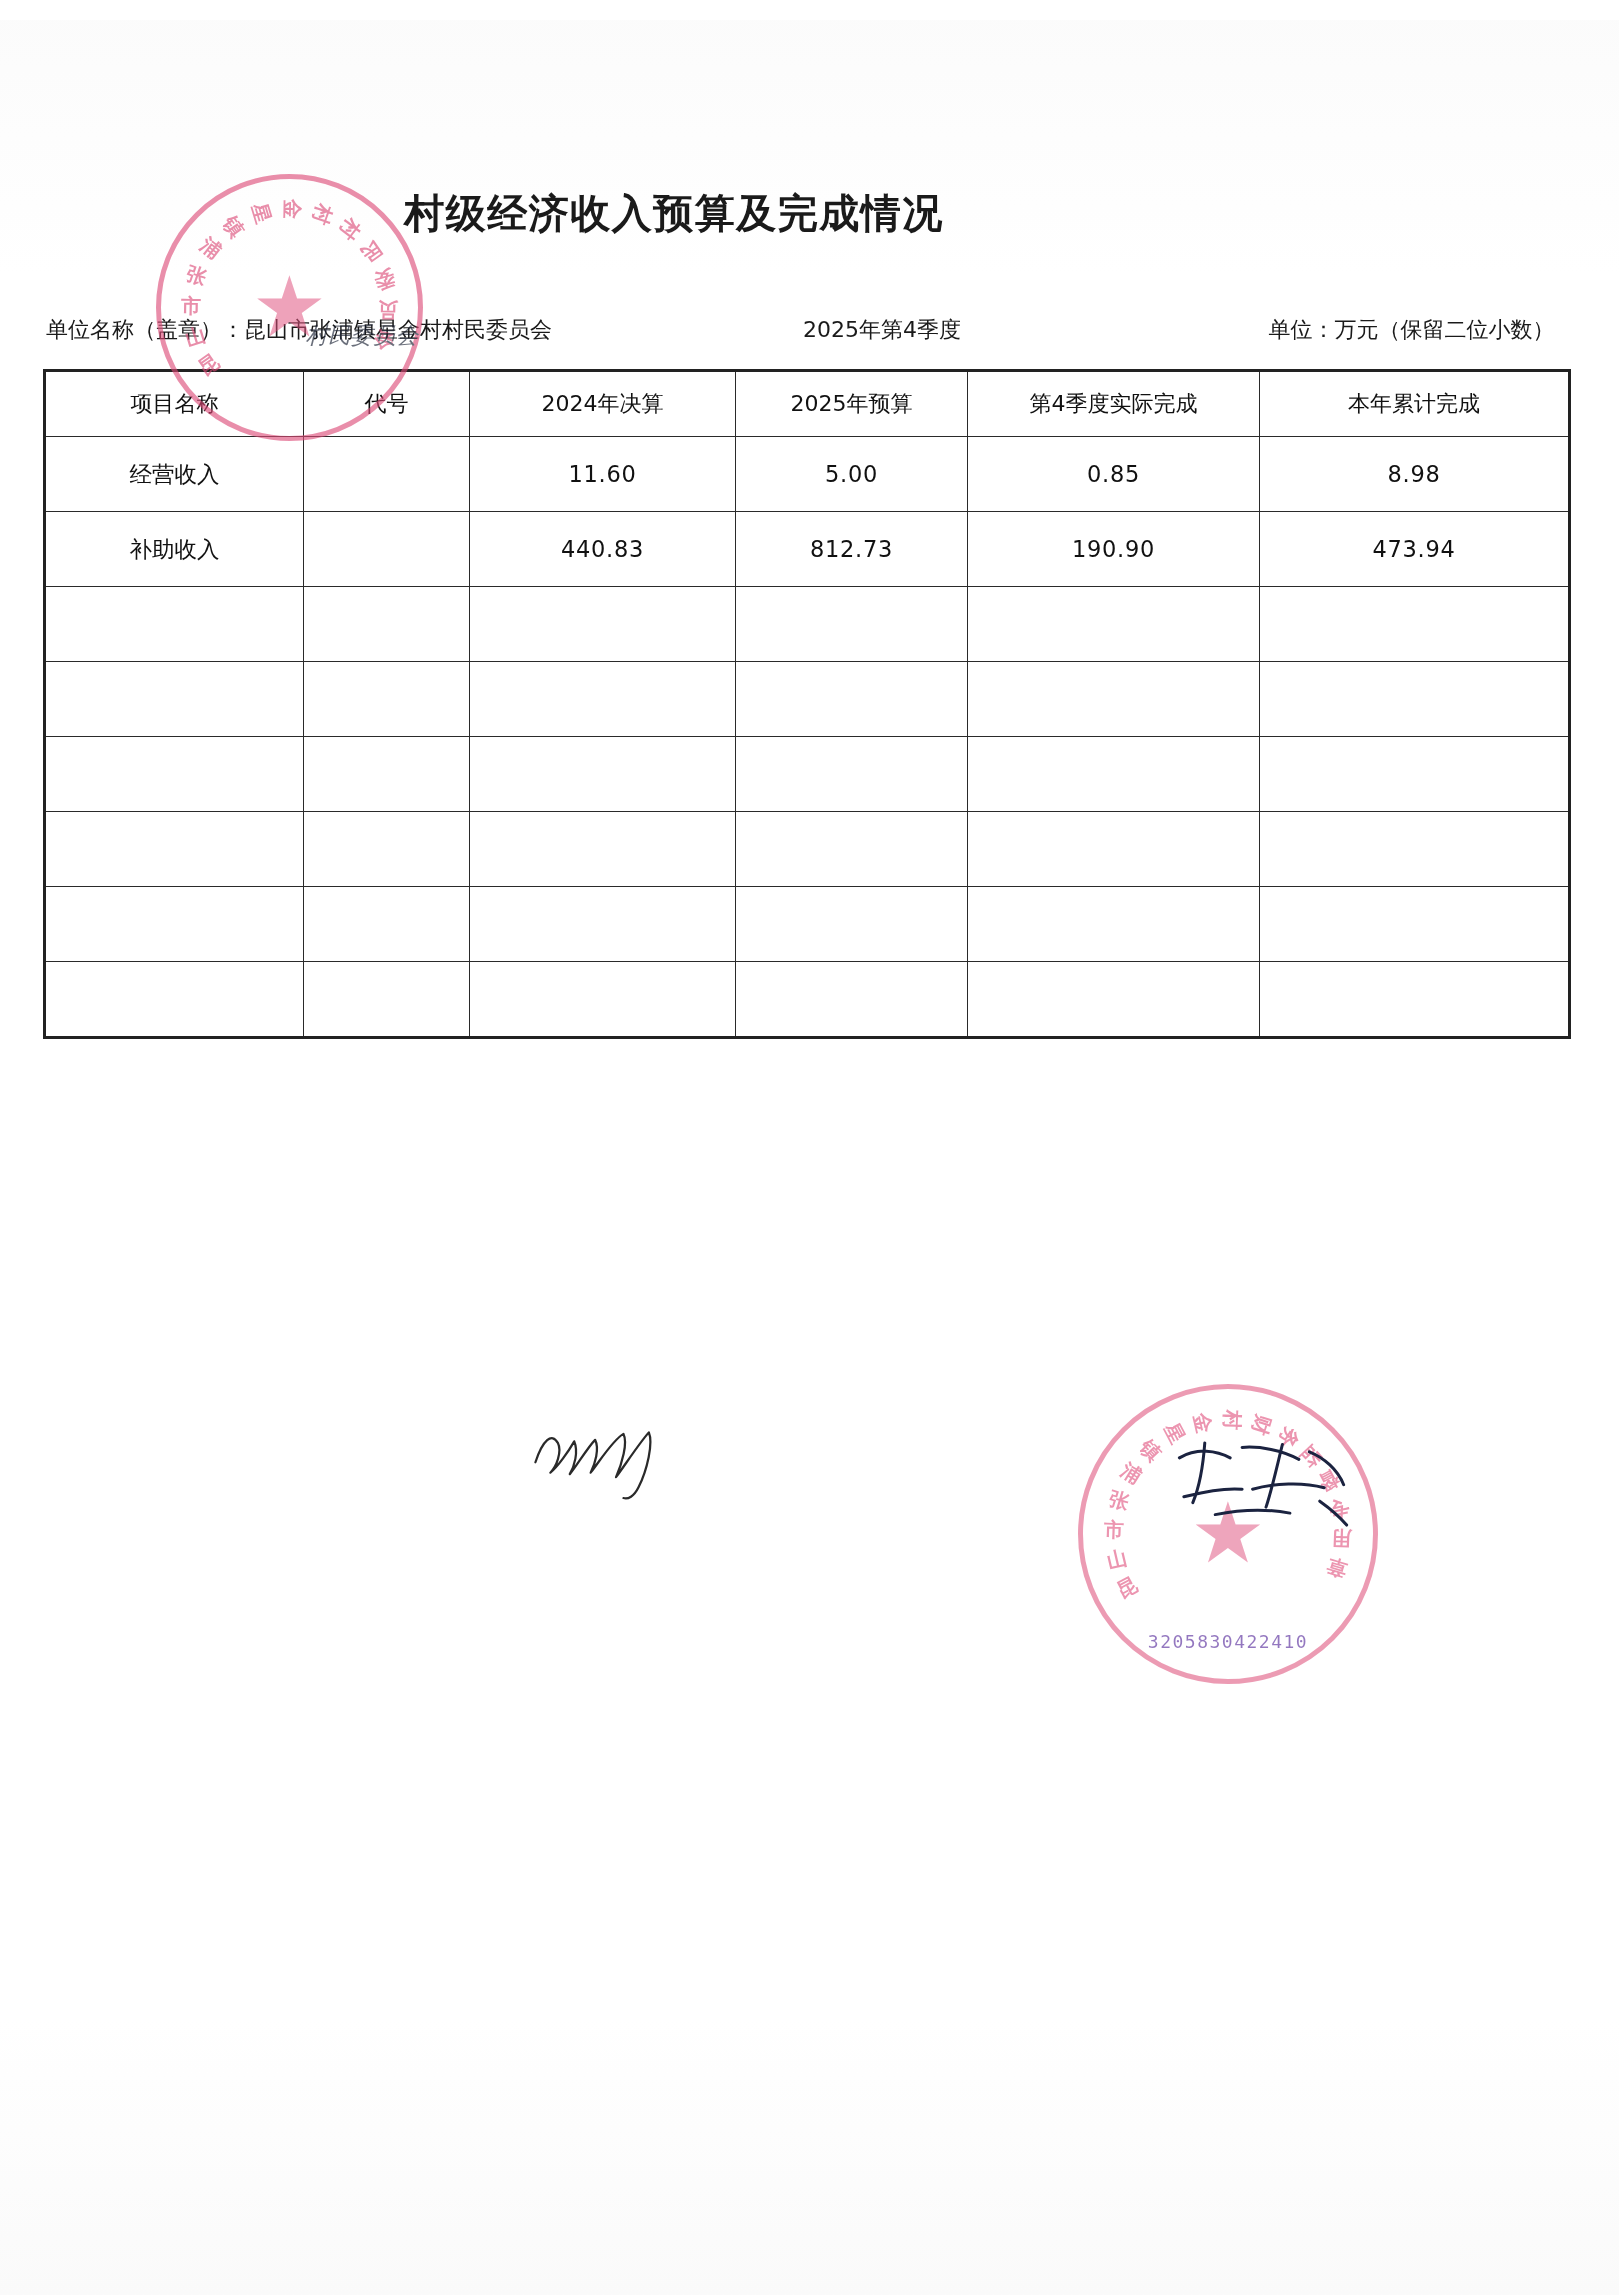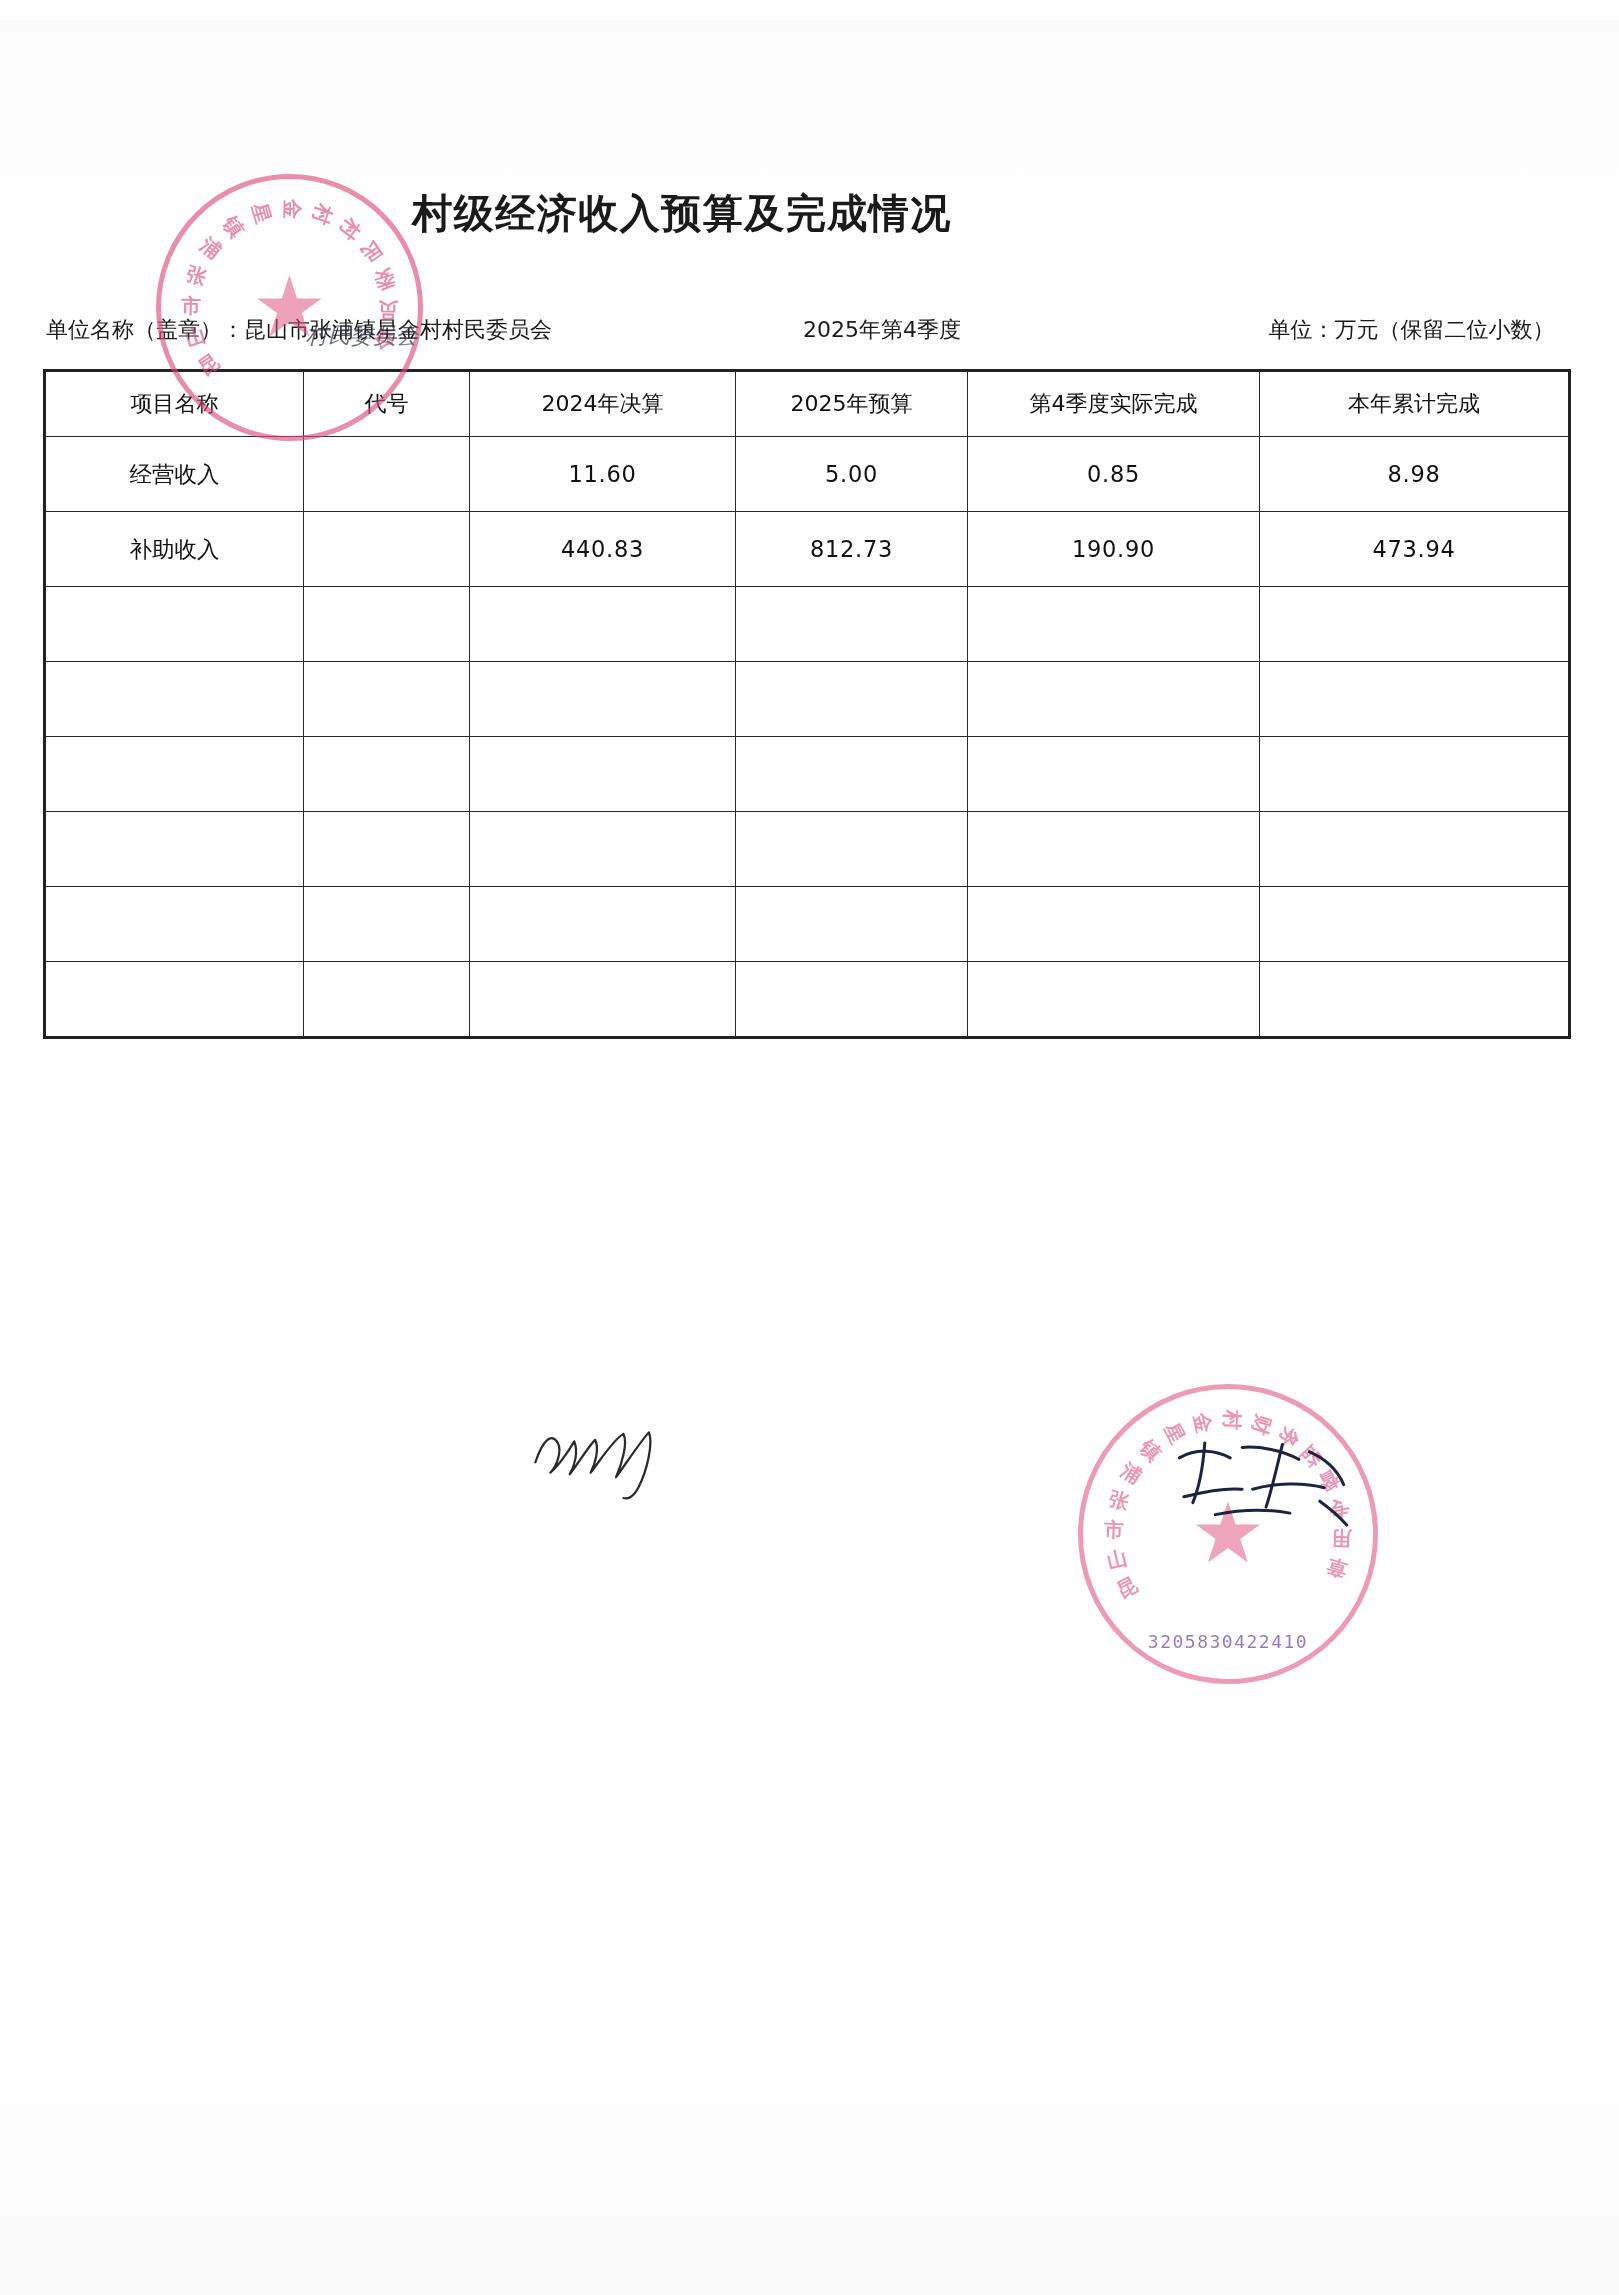--- a/index.html
+++ b/index.html
@@ -33,21 +33,20 @@
     position: absolute;
     left: 0;
     top: 186px;
     width: 1348px;
     text-align: center;
     font-size: 40px;
     font-weight: bold;
     letter-spacing: 1.5px;
     color: #1a1a1a;
     font-family: "DejaVu Sans", sans-serif;
-    margin-left: 8px;
   }
 
   .meta-row {
     position: absolute;
     left: 46px;
     top: 315px;
     width: 1522px;
     height: 30px;
     font-size: 22px;
     color: #1a1a1a;

